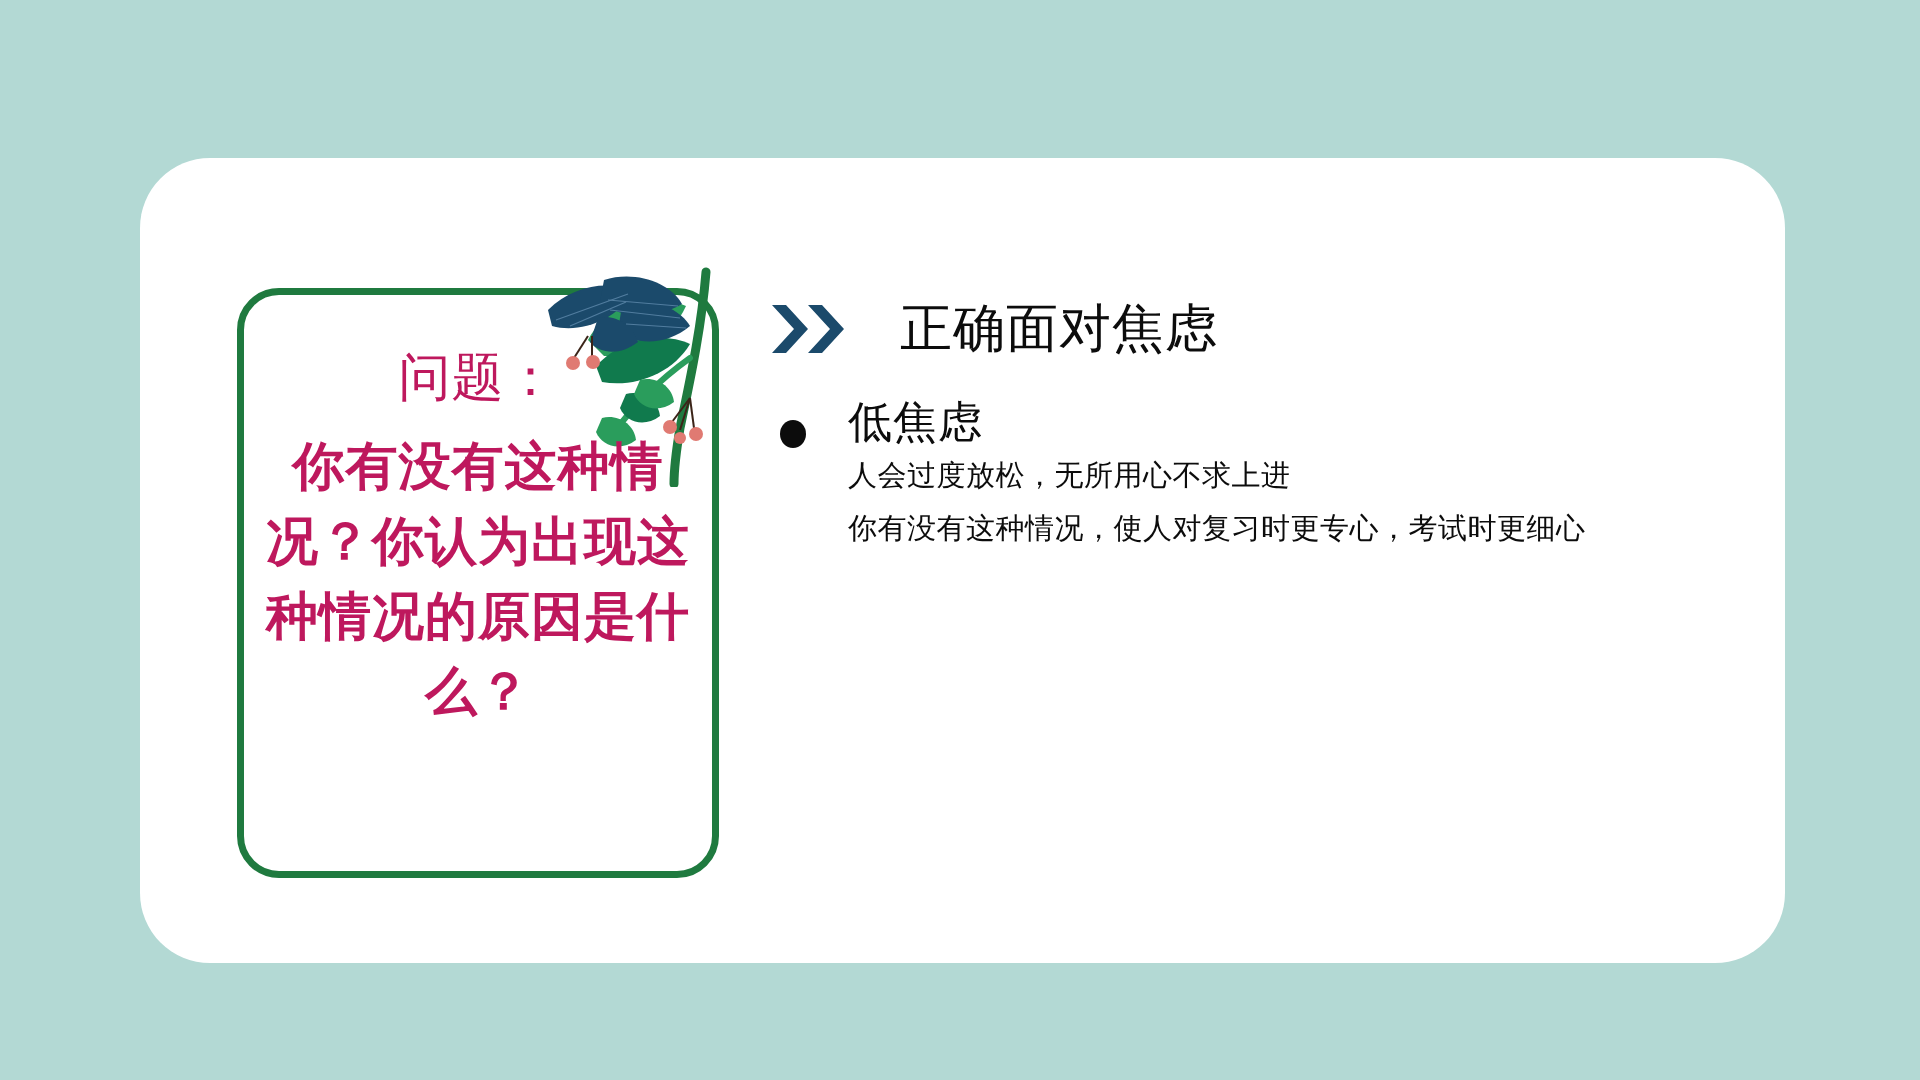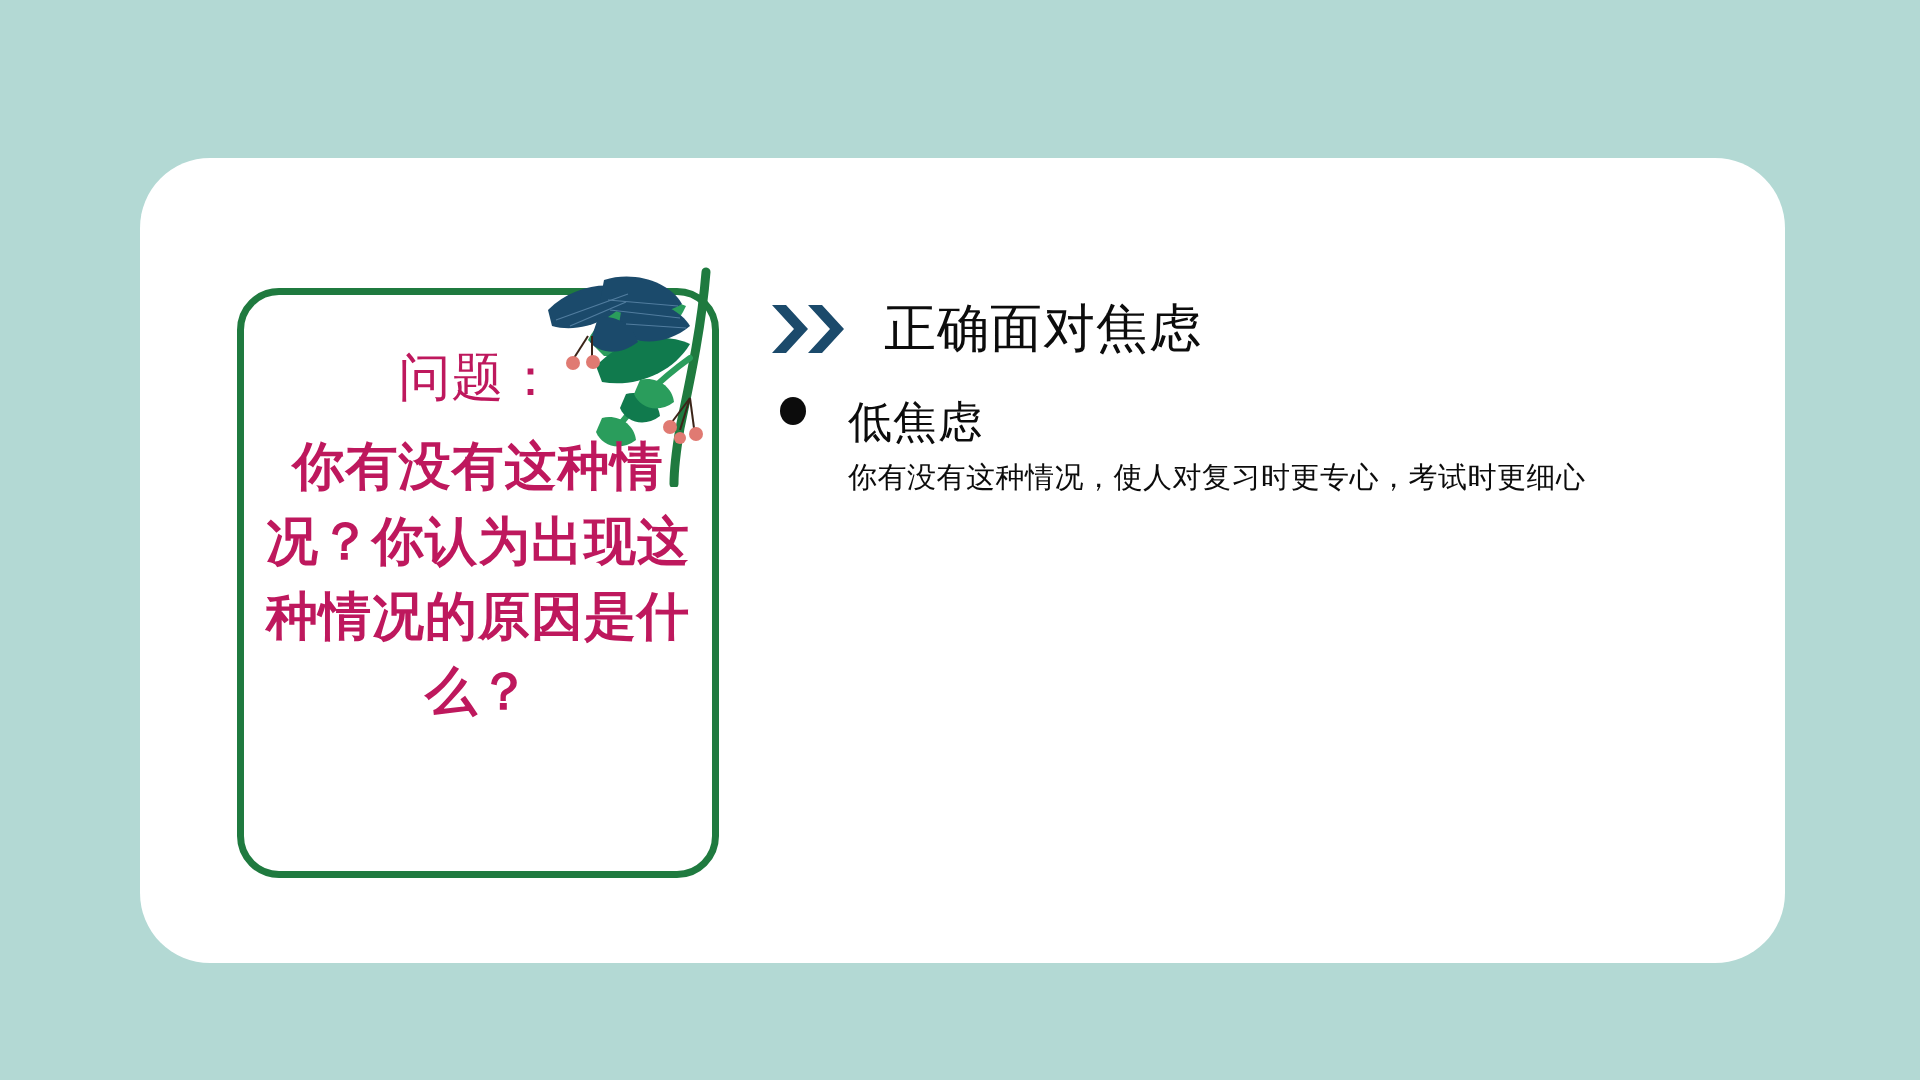--- a/index.html
+++ b/index.html
@@ -87,21 +87,21 @@
     position: absolute;
     left: 770px;
     top: 300px;
     width: 960px;
     z-index: 3;
   }
 
   .heading-row {
     display: flex;
     align-items: center;
-    gap: 36px;
+    gap: 52px;
     margin-bottom: 40px;
   }
   .chevron-icon {
     flex: 0 0 auto;
     width: 78px;
     height: 52px;
     display: block;
   }
   .heading-title {
     font-size: 52px;
@@ -115,21 +115,21 @@
   .bullet-list {
     margin: 0;
     padding: 0;
     list-style: none;
   }
   .bullet-item {
     margin-bottom: 6px;
   }
   .bullet-head {
     display: flex;
-    align-items: flex-start;
+    align-items: flex-end;
     gap: 0;
     margin-bottom: 4px;
   }
   .bullet-dot {
     flex: 0 0 auto;
     width: 26px;
     height: 28px;
     background: #0c0c0c;
     border-radius: 50%;
     margin-left: 10px;
@@ -222,20 +222,21 @@
       <span class="heading-title">正确面对焦虑</span>
     </div>
 
     <ul class="bullet-list">
 
       <li class="bullet-item">
         <div class="bullet-head">
           <span class="bullet-dot"></span>
           <span class="bullet-label">低焦虑</span>
         </div>
+        <div class="bullet-desc">人会过度放松，无所用心不求上进</div>
       </li>
 
       <li class="bullet-item">
         <div class="bullet-desc">你有没有这种情况，使人对复习时更专心，考试时更细心</div>
       </li>
 
       <li class="bullet-item">
       </li>
 
     </ul>

